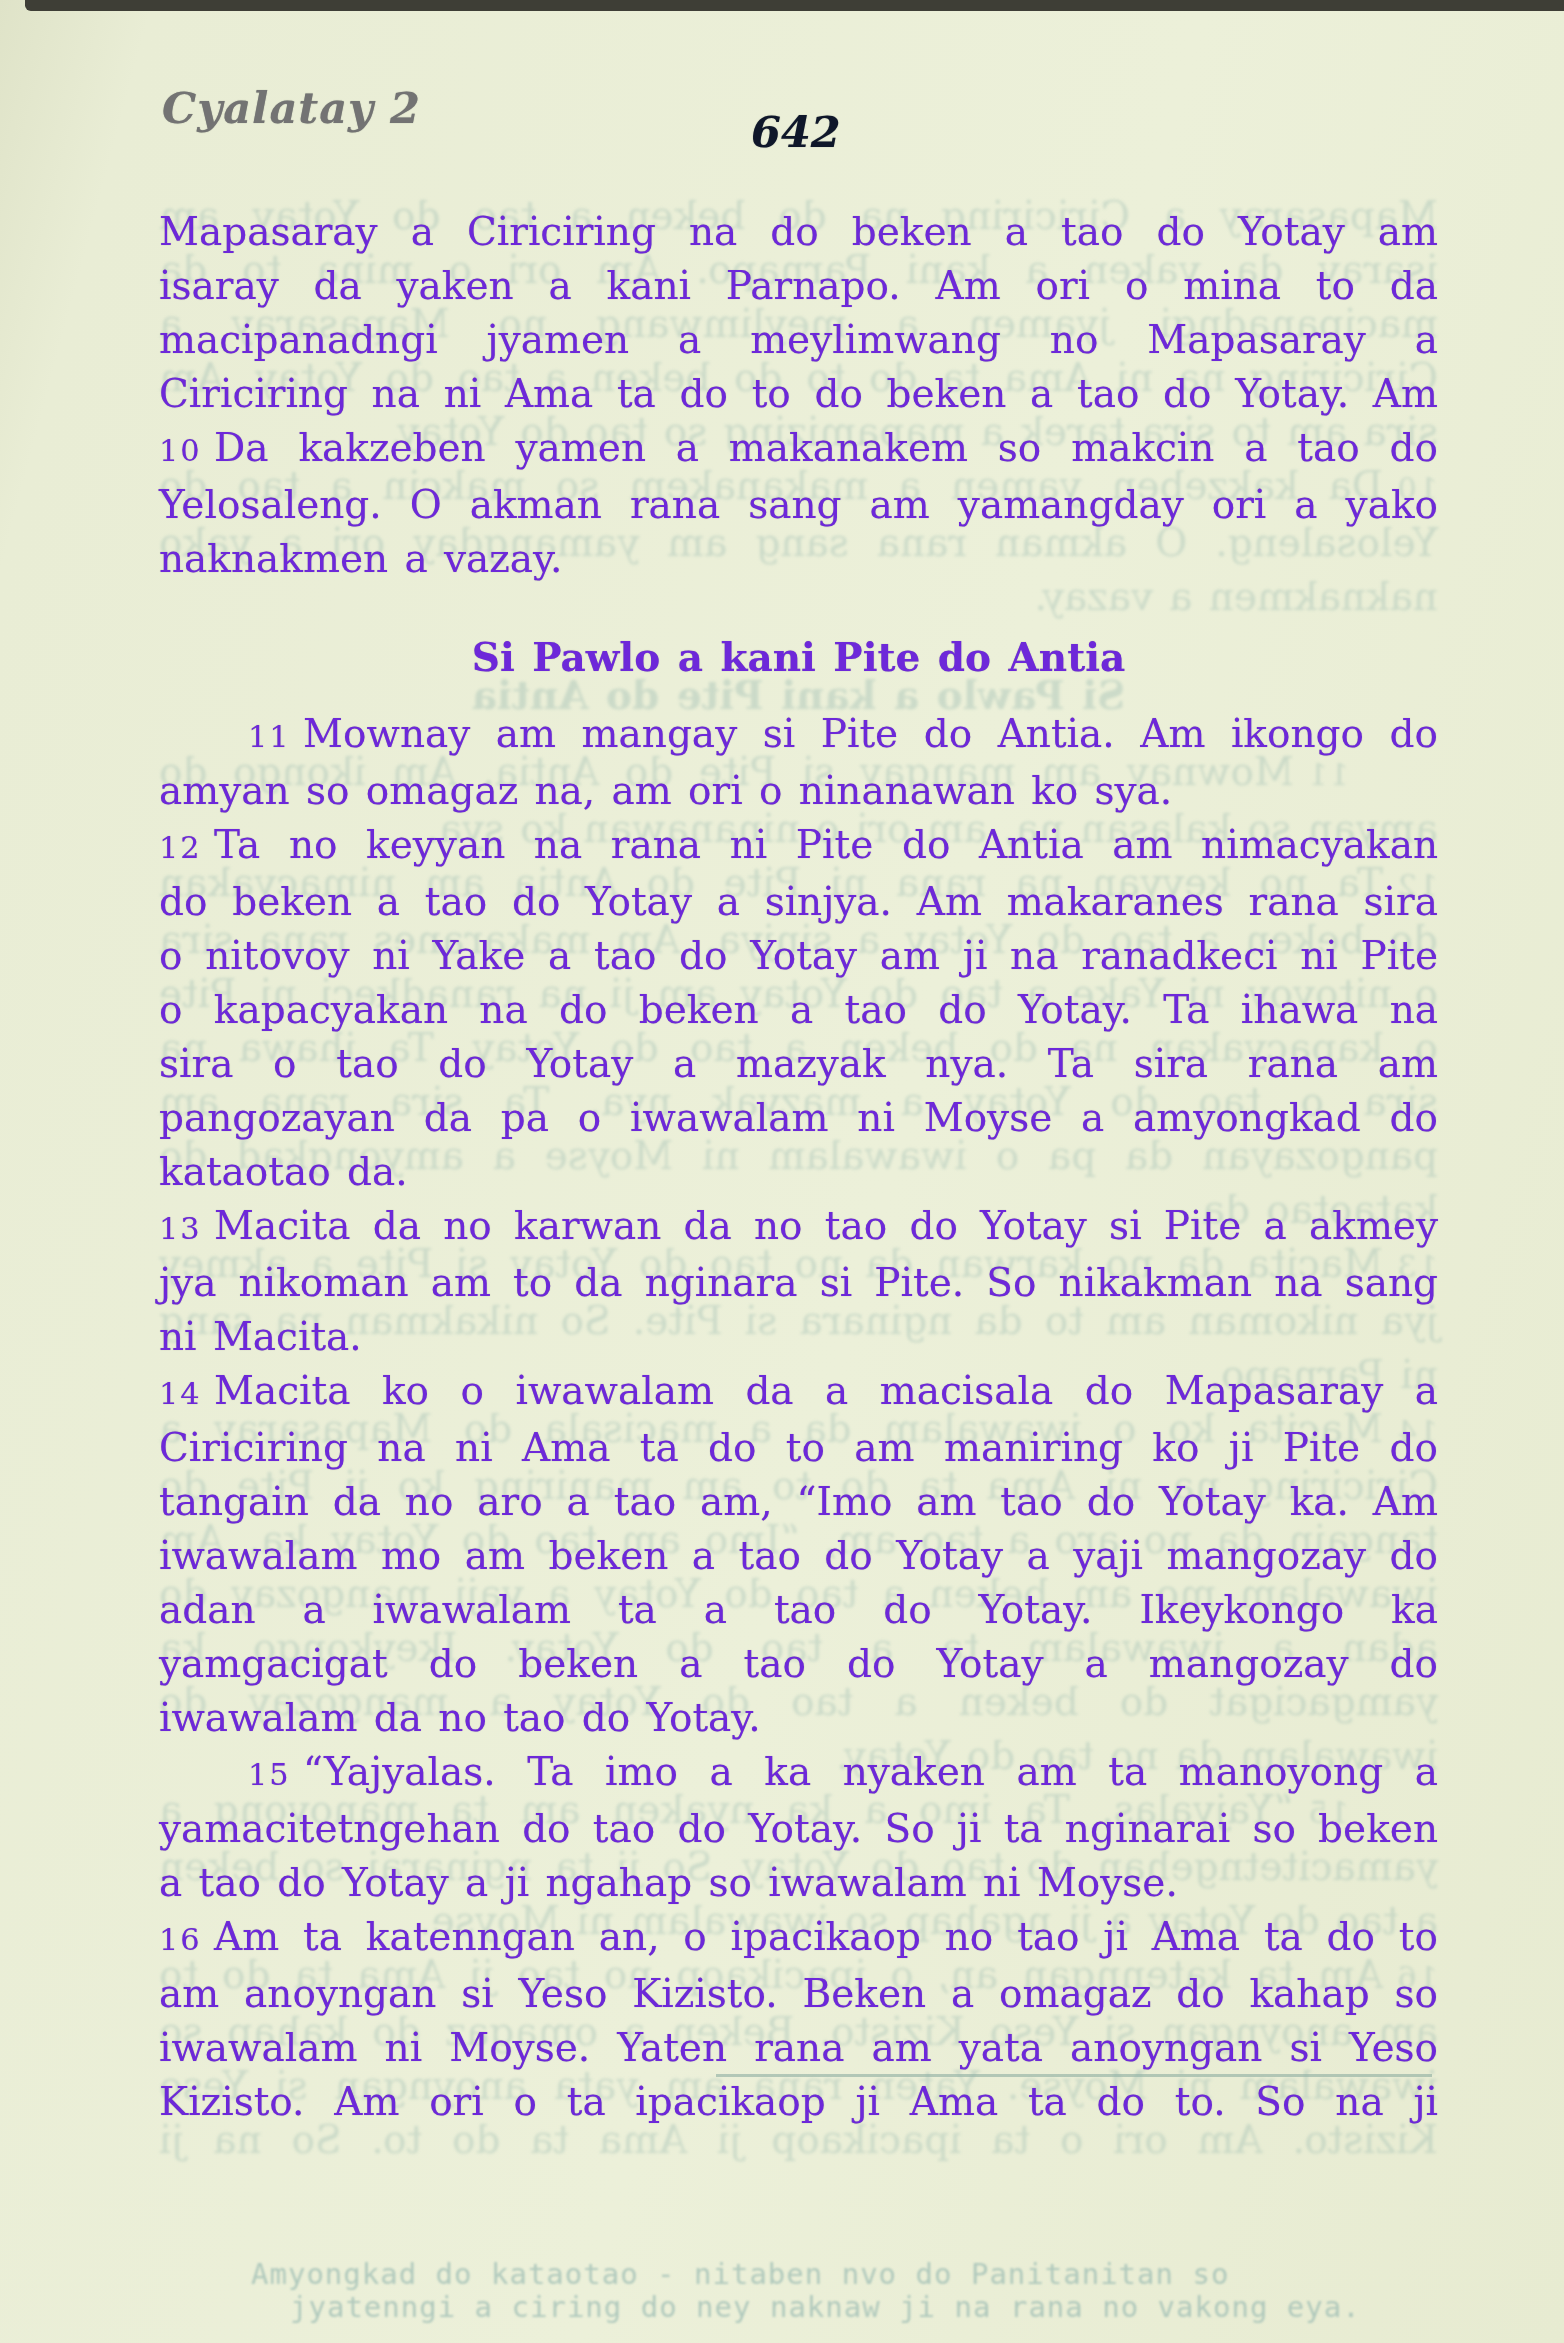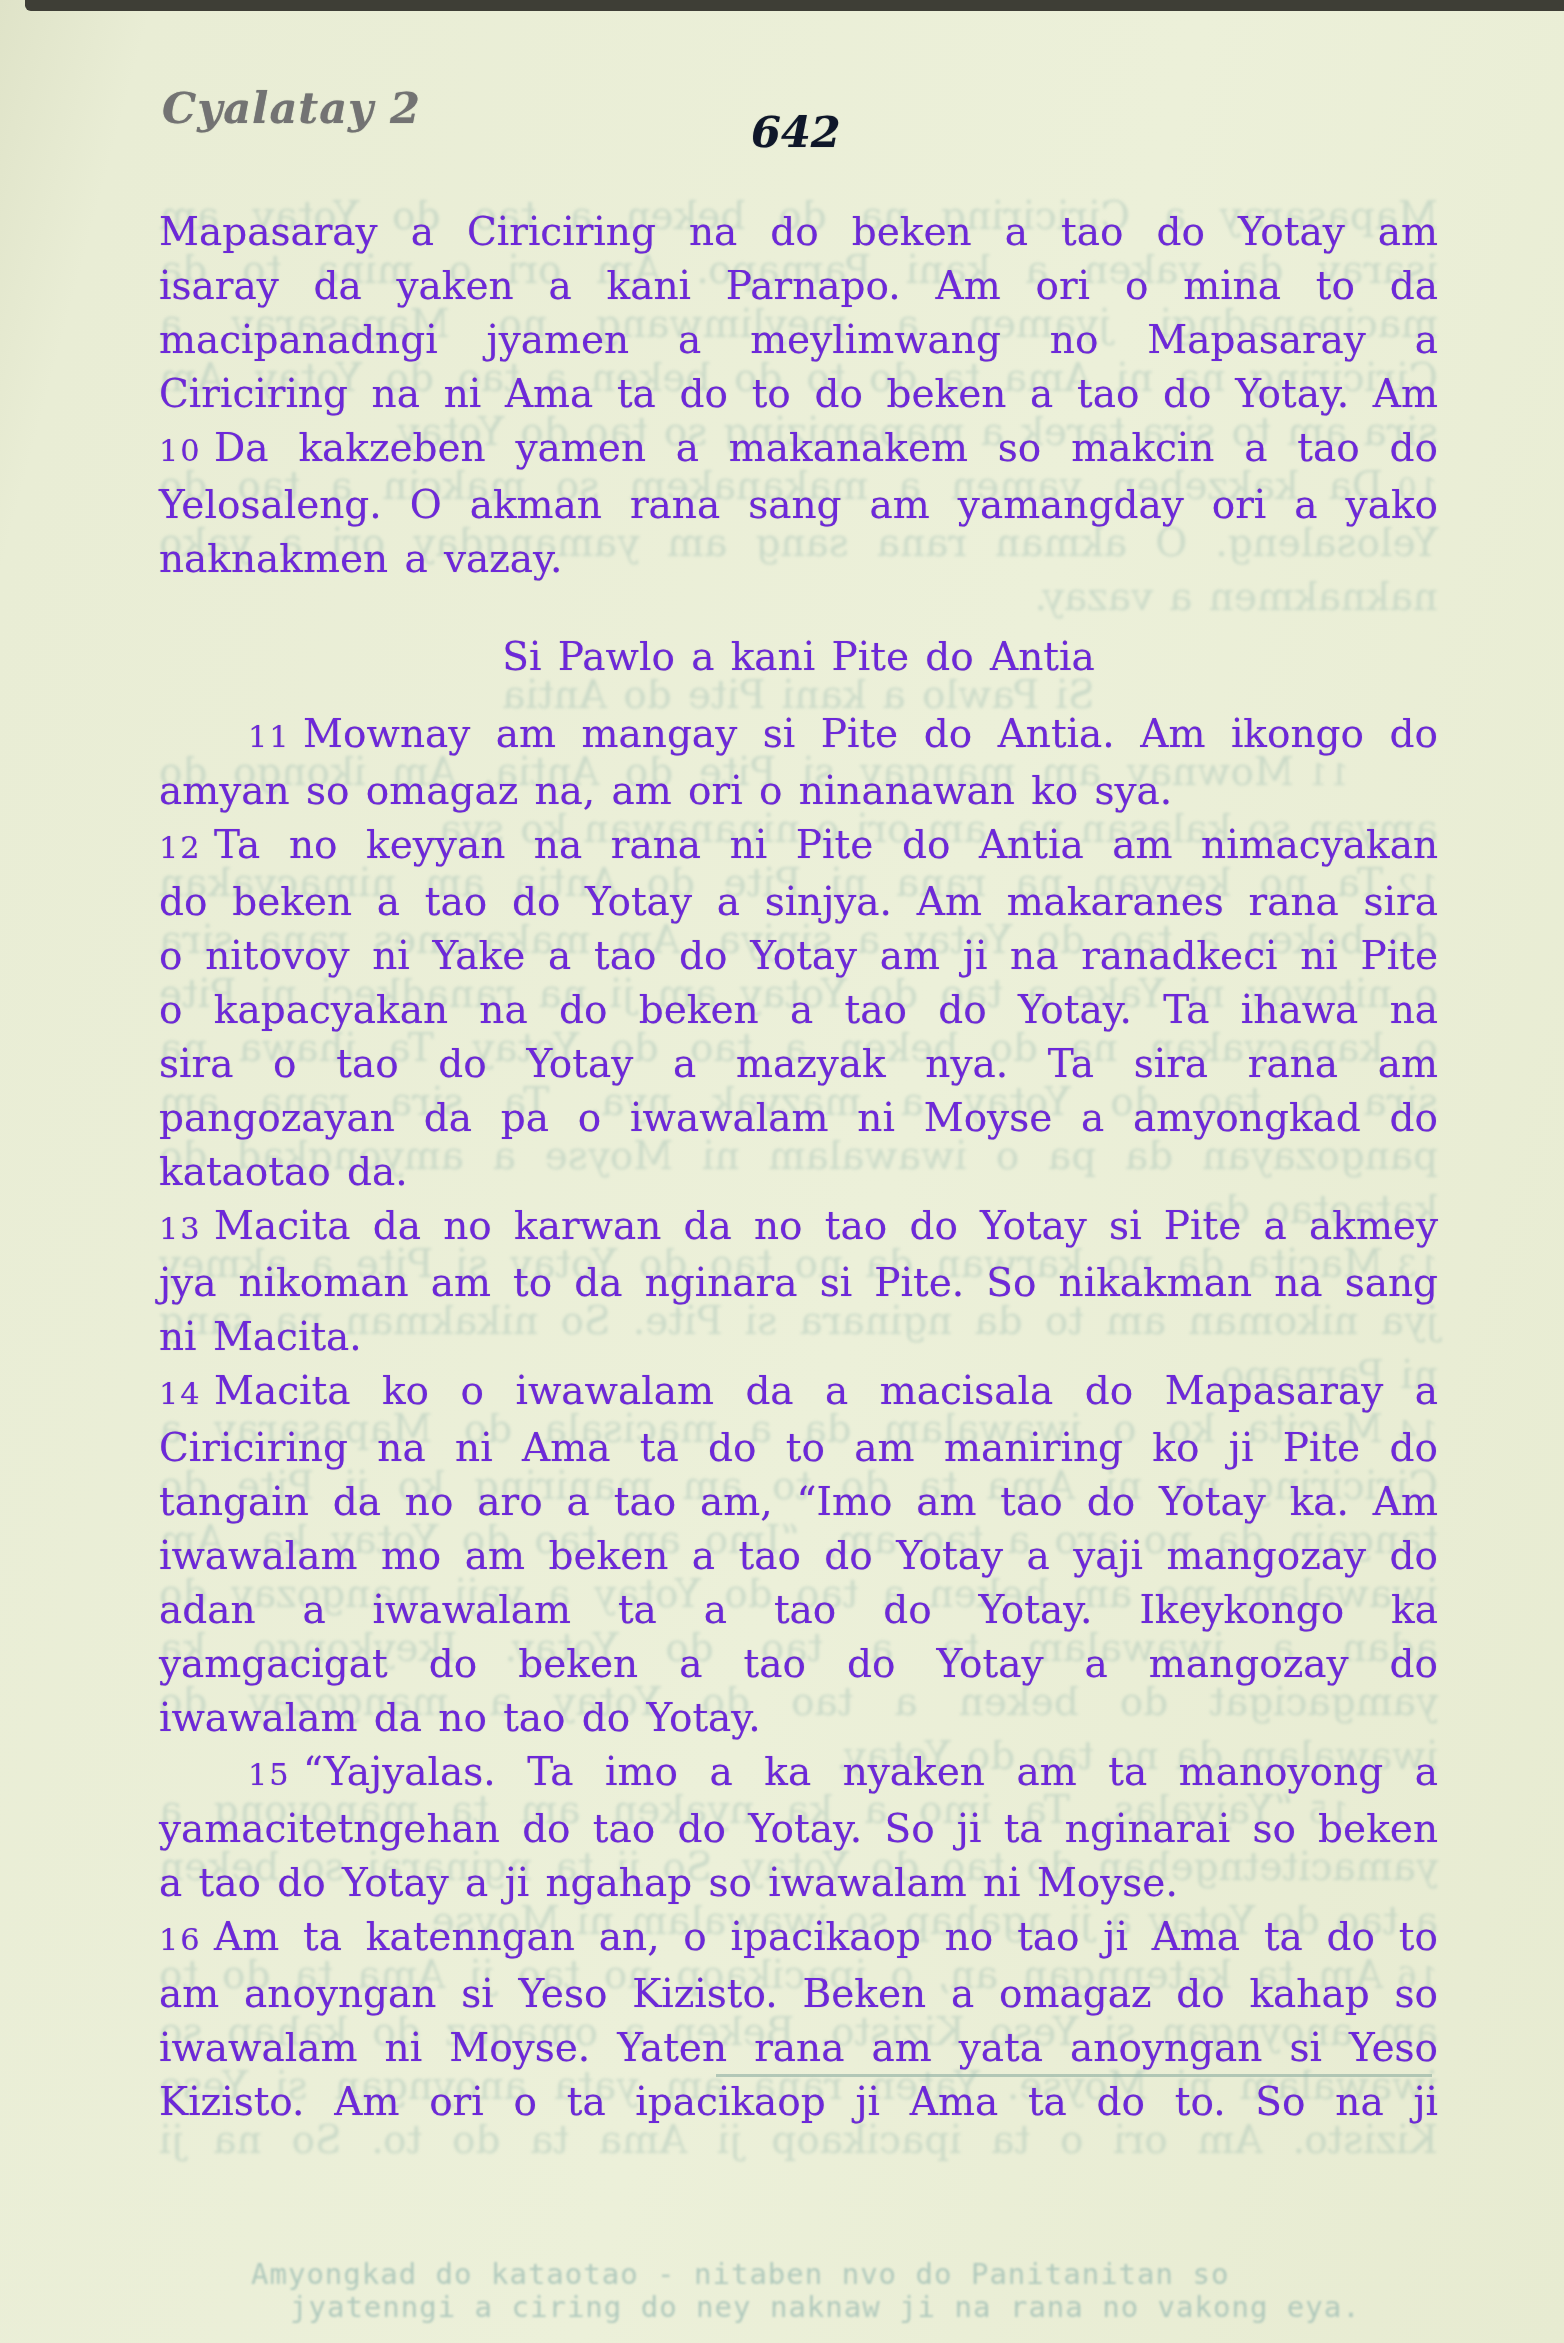--- a/index.html
+++ b/index.html
@@ -43,21 +43,21 @@
   }
   .line { text-align:justify; text-align-last:justify; }
   .line.last { text-align-last:left; }
   .line.indent { padding-left:89px; }
   .vnum {
     font-weight:normal; font-size:0.78em;
     margin-right:12.6px; letter-spacing:1.9px;
   }
   .heading {
     text-align:center; text-align-last:center;
-    font-weight:normal;
+    font-weight:bold;
     margin:44px 0 23px 0;
   }
   
   .ghost {
     position:absolute; top:189px; left:159px; width:1279px;
     font-size:39px; line-height:54px;
     color:#8fb3ab;
     opacity:0.34;
     transform:scaleX(-1);
     filter:blur(1.4px);

